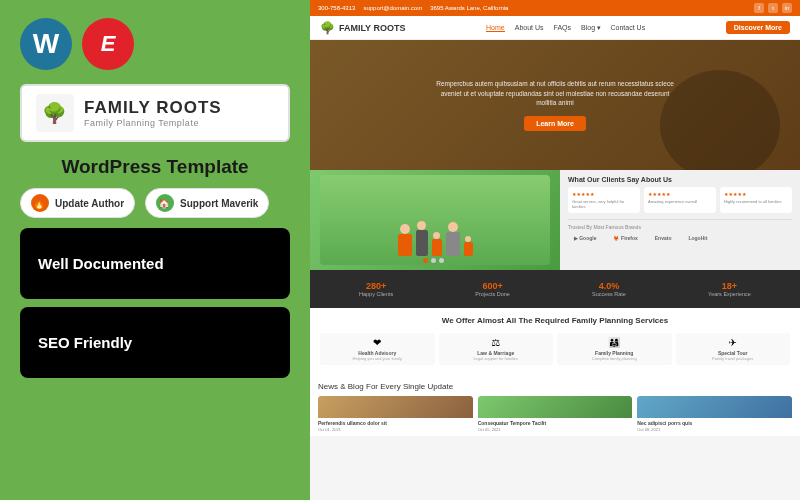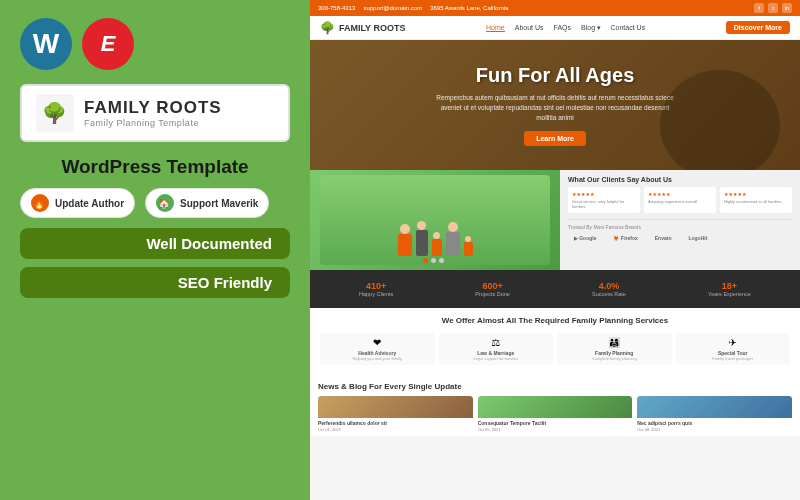--- a/index.html
+++ b/index.html
@@ -117,28 +117,28 @@
     .badge-icon-support {
       width: 18px; height: 18px;
       background: #4caf50;
       border-radius: 50%;
       display: flex; align-items: center; justify-content: center;
       font-size: 10px;
       color: white;
     }
 
     .feature-btn {
-      background: #4d7c0f;
+      background: #000000;
       color: white;
       border-radius: 8px;
-      padding: 7px 18px;
+      padding: 27px 18px;
       margin-bottom: 8px;
       font-size: 15px;
       font-weight: 800;
-      text-align: right;
+      text-align: left;
       border: none;
       cursor: pointer;
       width: 100%;
       display: block;
     }
 
     
     .right-panel {
       width: 490px;
       height: 500px;
@@ -335,21 +335,21 @@
     }
 
     
     .blog-section {
       background: white;
       padding: 6px 8px;
       height: 60px;
       overflow: hidden;
     }
 
-    .blog-title { font-size: 8px; font-weight: 700; color: #333; margin-bottom: 5px; }
+    .blog-title { font-size: 8px; font-weight: 400; color: #333; margin-bottom: 5px; }
     .blog-grid { display: grid; grid-template-columns: repeat(3, 1fr); gap: 5px; }
     .blog-card { border-radius: 3px; overflow: hidden; }
     .blog-img { height: 22px; background: linear-gradient(135deg, #c8a060, #8a6040); border-radius: 2px 2px 0 0; }
     .blog-img.green { background: linear-gradient(135deg, #7dc96e, #4a8a40); }
     .blog-img.blue { background: linear-gradient(135deg, #60a8c8, #4070a0); }
     .blog-info { font-size: 4px; color: #888; padding: 2px 0; line-height: 1.4; }
     .blog-info-title { font-size: 5px; font-weight: 700; color: #444; }
 
     
     .dots {
@@ -431,21 +431,20 @@
         <span>About Us</span>
         <span>FAQs</span>
         <span>Blog ▾</span>
         <span>Contact Us</span>
       </div>
       <div class="nav-cta">Discover More</div>
     </div>
 
     <div class="site-hero">
       <div class="hero-bg-shape"></div>
-      <div class="hero-title">Fun For All Ages</div>
       <div class="hero-desc">Rempercbus autem quibsusiam at nut officiis debitis aut rerum necessitatus sciece aveniet ut et voluptate repudiandas sint oel molestiae non recusandae deserunt mollitia animi</div>
       <div class="hero-btn">Learn More</div>
     </div>
 
     <div style="display: flex; height: 100px; position: relative;">
 
       <div class="family-photo" style="width:250px;">
         <div style="width:230px; height:90px; background: linear-gradient(180deg,#88cc70,#5aaa50); border-radius:4px; display:flex; align-items:flex-end; justify-content:center; overflow:hidden; padding-bottom:4px;">
 
           <div class="family-figures">
@@ -505,21 +504,21 @@
             <div class="trusted-logo">🦊 Firefox</div>
             <div class="trusted-logo">Envato</div>
             <div class="trusted-logo">LogoHit</div>
           </div>
         </div>
       </div>
     </div>
 
     <div class="stats-bar">
       <div class="stat-item">
-        <div class="stat-num">410+</div>
+        <div class="stat-num">280+</div>
         <div class="stat-label">Happy Clients</div>
       </div>
       <div class="stat-item">
         <div class="stat-num">600+</div>
         <div class="stat-label">Projects Done</div>
       </div>
       <div class="stat-item">
         <div class="stat-num">4.0%</div>
         <div class="stat-label">Success Rate</div>
       </div>

